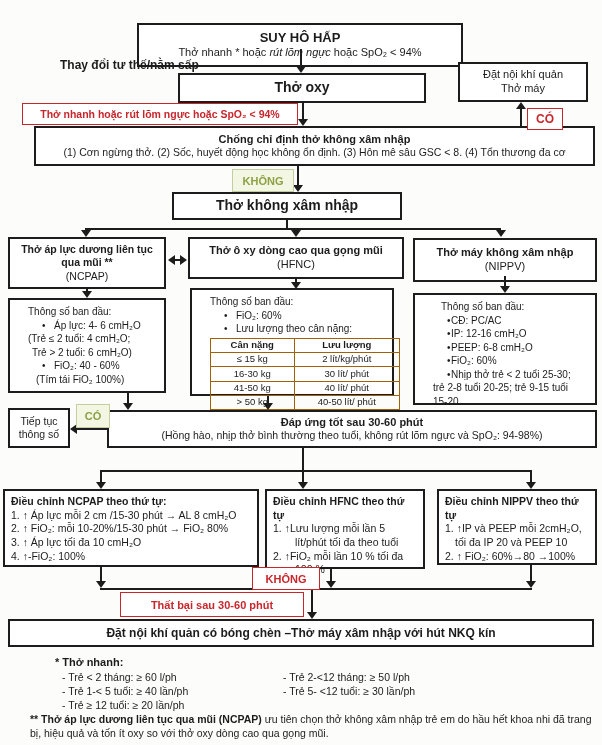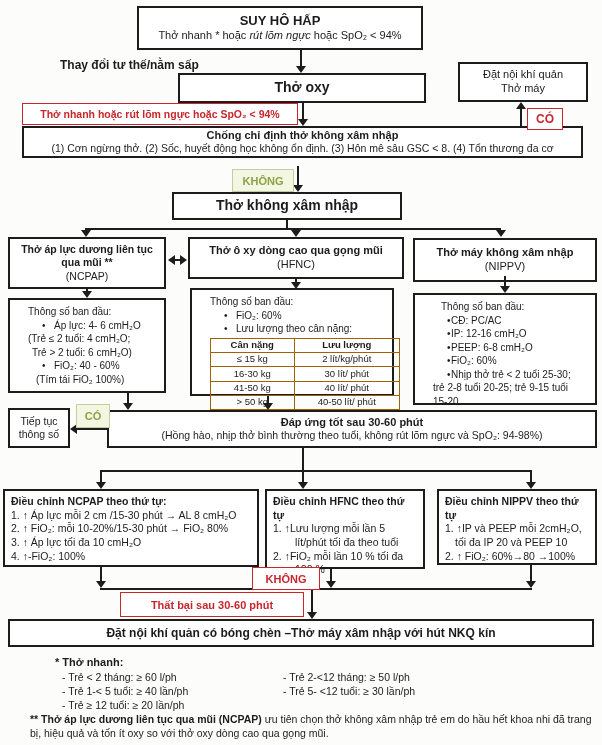--- a/index.html
+++ b/index.html
@@ -34,21 +34,21 @@
   table.flow { border-collapse:collapse; margin:2px auto 0 auto; font-size:9.5px; }
   table.flow td, table.flow th { border:1px solid #a16207; padding:0.5px 6px; text-align:center; line-height:1.3; }
 
   .note { position:absolute; font-size:10.5px; line-height:1.35; }
 </style>
 </head>
 <body>
 
 <div class="canvas">
 
-  <div class="box" style="left:137px; top:6px; width:286px; height:44px;">
+  <div class="box" style="left:137px; top:23px; width:326px; height:44px;">
     <div class="b fs13">SUY HÔ HẤP</div>
     <div class="fs11"><span>Thở nhanh * hoặc </span><span class="i">rút lõm ngực</span><span> hoặc SpO₂ &lt; 94%</span></div>
   </div>
 
   <div class="note b" style="left:60px; top:57px; font-size:12px;">Thay đổi tư thế/nằm sấp</div>
 
   <div class="vl" style="left:300px; top:49px; height:17px;"></div>
   <div class="ah-down" style="left:296px; top:66px;"></div>
 
   <div class="box" style="left:178px; top:73px; width:248px; height:30px;">
@@ -62,21 +62,21 @@
 
   <div class="redbox fs105" style="left:22px; top:103px; width:276px; height:22px; border-width:1px;">Thở nhanh hoặc rút lõm ngực hoặc SpO₂ &lt; 94%</div>
 
   <div class="vl" style="left:302px; top:103px; height:17px;"></div>
   <div class="ah-down" style="left:298px; top:119px;"></div>
 
   <div class="ah-up" style="left:516px; top:102px;"></div>
   <div class="vl" style="left:520px; top:109px; height:18px;"></div>
   <div class="redbox fs12" style="left:527px; top:108px; width:36px; height:22px; border-width:1px;">CÓ</div>
 
-  <div class="box" style="left:22px; top:126px; width:561px; height:32px;">
+  <div class="box" style="left:34px; top:126px; width:561px; height:40px;">
     <div class="b fs11">Chống chỉ định thở không xâm nhập</div>
     <div class="fs105">(1)  Cơn ngừng thở. (2) Sốc, huyết động học không ổn định. (3) Hôn mê sâu GSC &lt; 8. (4) Tổn thương đa cơ</div>
   </div>
 
   <div class="greenbox fs11" style="left:232px; top:169px; width:62px; height:23px;">KHÔNG</div>
   <div class="vl" style="left:297px; top:166px; height:20px;"></div>
   <div class="ah-down" style="left:293px; top:185px;"></div>
 
   <div class="box" style="left:172px; top:192px; width:230px; height:28px;">
     <div class="b" style="font-size:14px;">Thở không xâm nhập</div>

